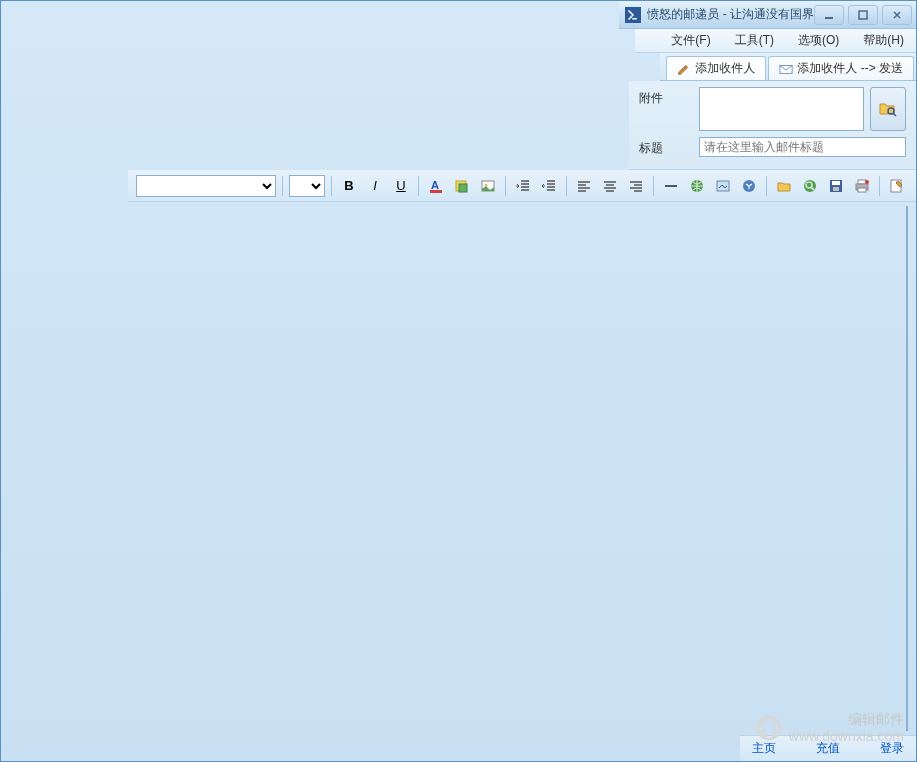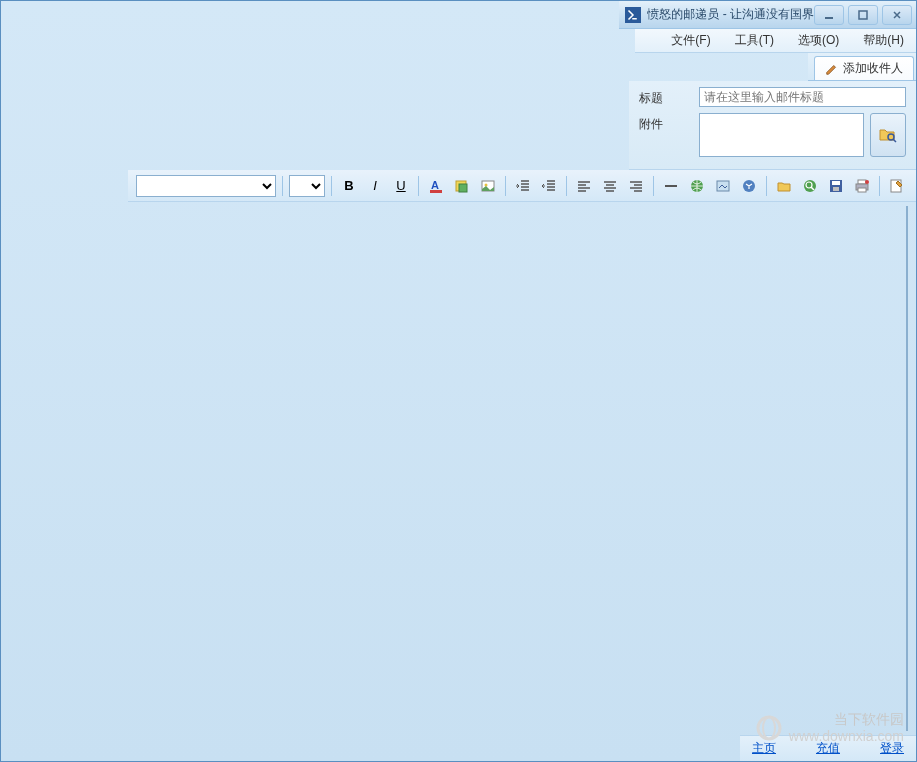--- a/index.html
+++ b/index.html
@@ -130,21 +130,21 @@
   overflow-y: scroll;
 }
 
 .statusbar {
   height: 26px;
   background: linear-gradient(to bottom, #e3f0fa, #d4e8f7);
   display: flex; align-items: center;
   padding: 0 12px; gap: 40px;
   border-top: 1px solid #b8d5ed;
 }
-.statusbar a { color: #0050c8; text-decoration: underline; cursor: pointer; }
+.statusbar a { color: #0050c8; cursor: pointer; }
 
 .watermark {
   position: absolute; right: 12px; bottom: 16px;
   color: #ccc; font-size: 12px; text-align: right;
   pointer-events: none;
   display: flex; align-items: center; gap: 6px;
 }
 .watermark .wm-text { display: flex; flex-direction: column; line-height: 1.2; }
 .watermark .wm-brand { font-size: 14px; color: #c8c8c8; }
 .watermark .wm-url { font-size: 14px; color: #d0d0d0; }
@@ -195,38 +195,47 @@
 
   <div class="tabbar">
     <div class="tab active">
       <span class="tab-icon">
           <svg viewBox="0 0 16 16">
             <path d="M2 12 L10 4 L12 6 L4 14 L2 14 Z" fill="#d98a3a" stroke="#8a5a2a"></path>
           </svg>
         </span>
       <span>添加收件人</span>
     </div>
+    <div class="tab">
+      <span class="tab-icon">
+          <svg viewBox="0 0 16 16">
+            <rect x="1" y="4" width="14" height="9" fill="#fff" stroke="#6a8aaa"></rect>
+            <path d="M1 4 L8 9 L15 4" stroke="#6a8aaa" fill="none"></path>
+          </svg>
+        </span>
+      <span>添加收件人 --&gt; 发送</span>
+    </div>
   </div>
 
   <div class="form-area">
-    <div class="form-row">
-      <div class="form-label">标题</div>
-      <input class="form-input" placeholder="请在这里输入邮件标题" style="">
-    </div>
     <div class="form-row">
       <div class="form-label">附件</div>
       <textarea class="form-input tall" style=""></textarea>
       <button class="side-btn tall">
         <span><svg viewBox="0 0 20 20" width="20" height="20">
               <path d="M2 6 L2 16 L16 16 L16 8 L9 8 L7 6 Z" fill="#f0c858" stroke="#c09030"></path>
               <circle cx="13" cy="13" r="3" fill="none" stroke="#3a5a9a" stroke-width="1.5"></circle>
               <path d="M15 15 L18 18" stroke="#3a5a9a" stroke-width="1.5"></path>
             </svg></span>
       </button>
     </div>
+    <div class="form-row">
+      <div class="form-label">标题</div>
+      <input class="form-input" placeholder="请在这里输入邮件标题" style="">
+    </div>
   </div>
 
   <div class="editor-toolbar">
     <select class="tb-select font" title=""></select>
     <div class="tb-sep"></div>
     <select class="tb-select color"></select>
     <div class="tb-sep"></div>
     <div class="tb-btn">
         <b>B</b>
       </div>
@@ -353,18 +362,18 @@
     <a>充值</a>
     <a>登录</a>
   </div>
 
   <div class="watermark">
     <svg width="28" height="28" viewBox="0 0 28 28">
         <ellipse cx="14" cy="14" rx="11" ry="11" fill="none" stroke="#d8d8d8" stroke-width="3"></ellipse>
         <ellipse cx="14" cy="14" rx="6" ry="11" fill="none" stroke="#d8d8d8" stroke-width="2"></ellipse>
       </svg>
     <div class="wm-text">
-      <span class="wm-brand">当下软件园</span>
+      <span class="wm-brand">编辑邮件</span>
       <span class="wm-url">www.downxia.com</span>
     </div>
   </div>
 
 </div>
 
 </body></html>

